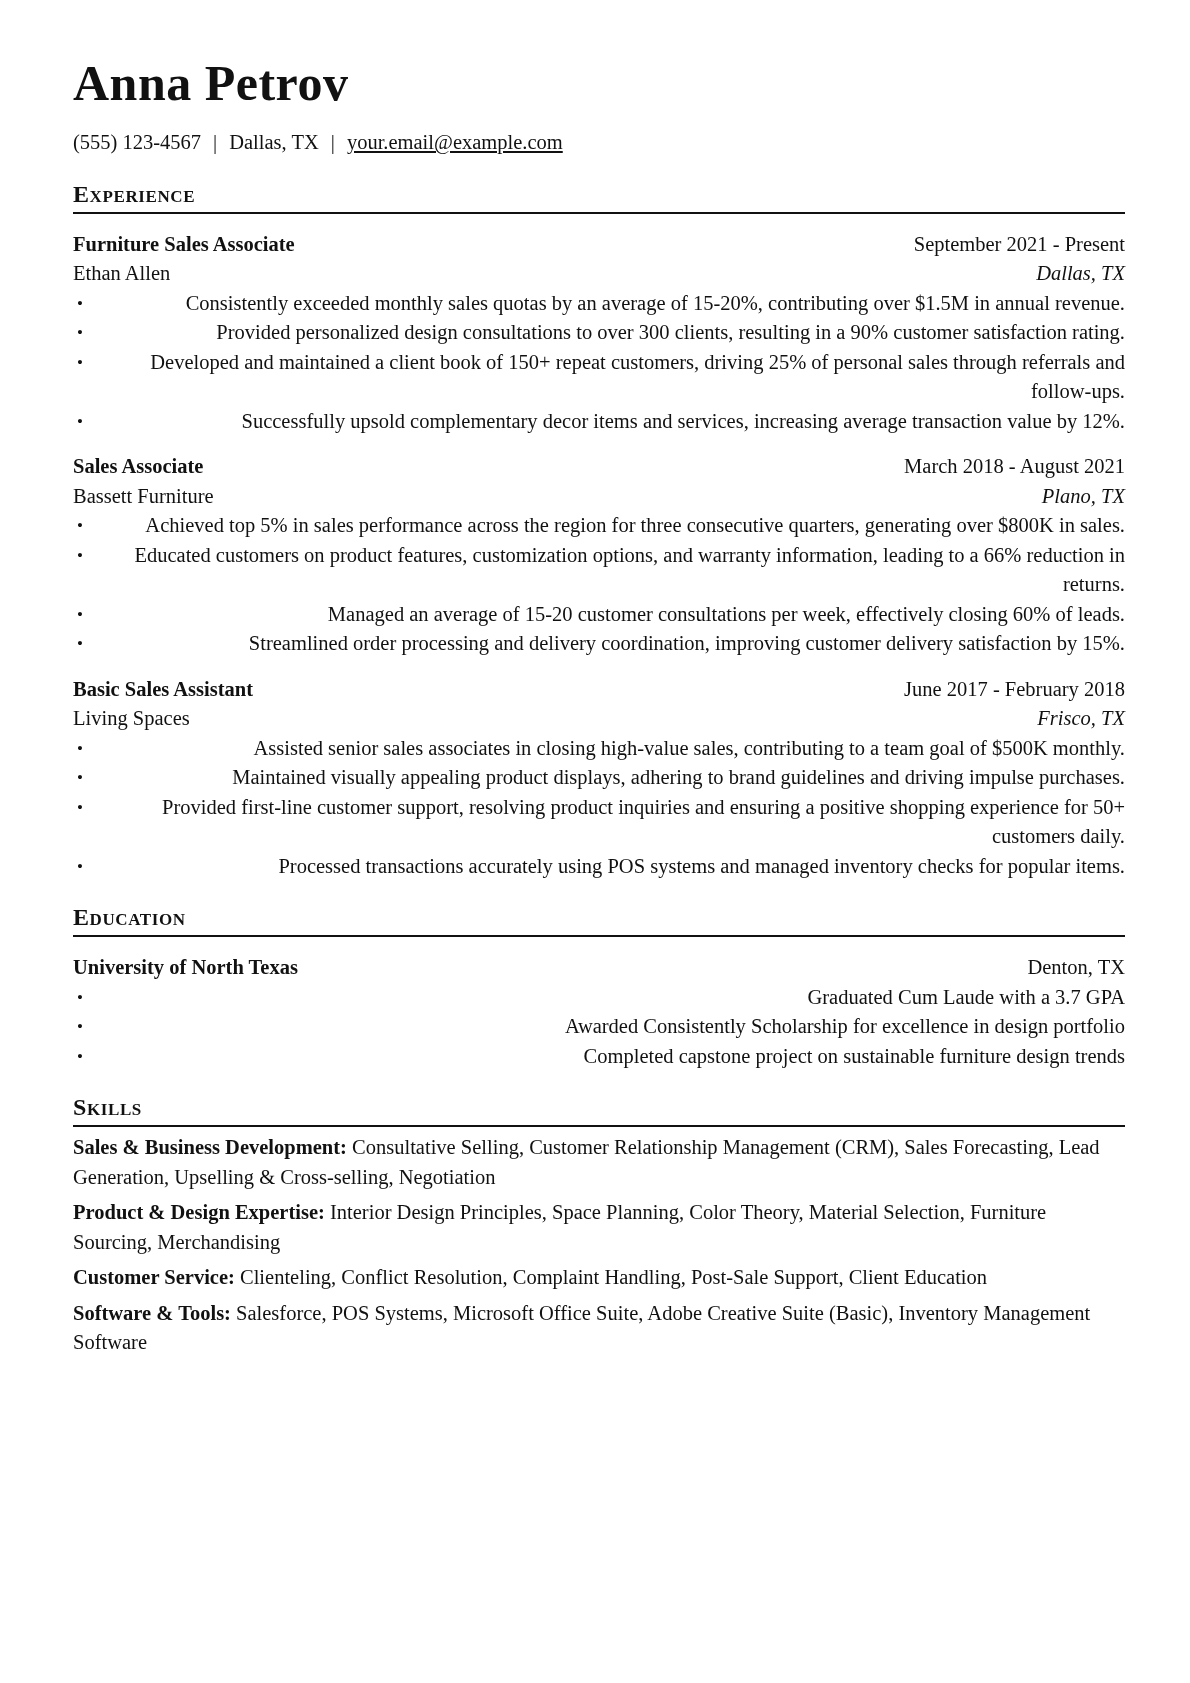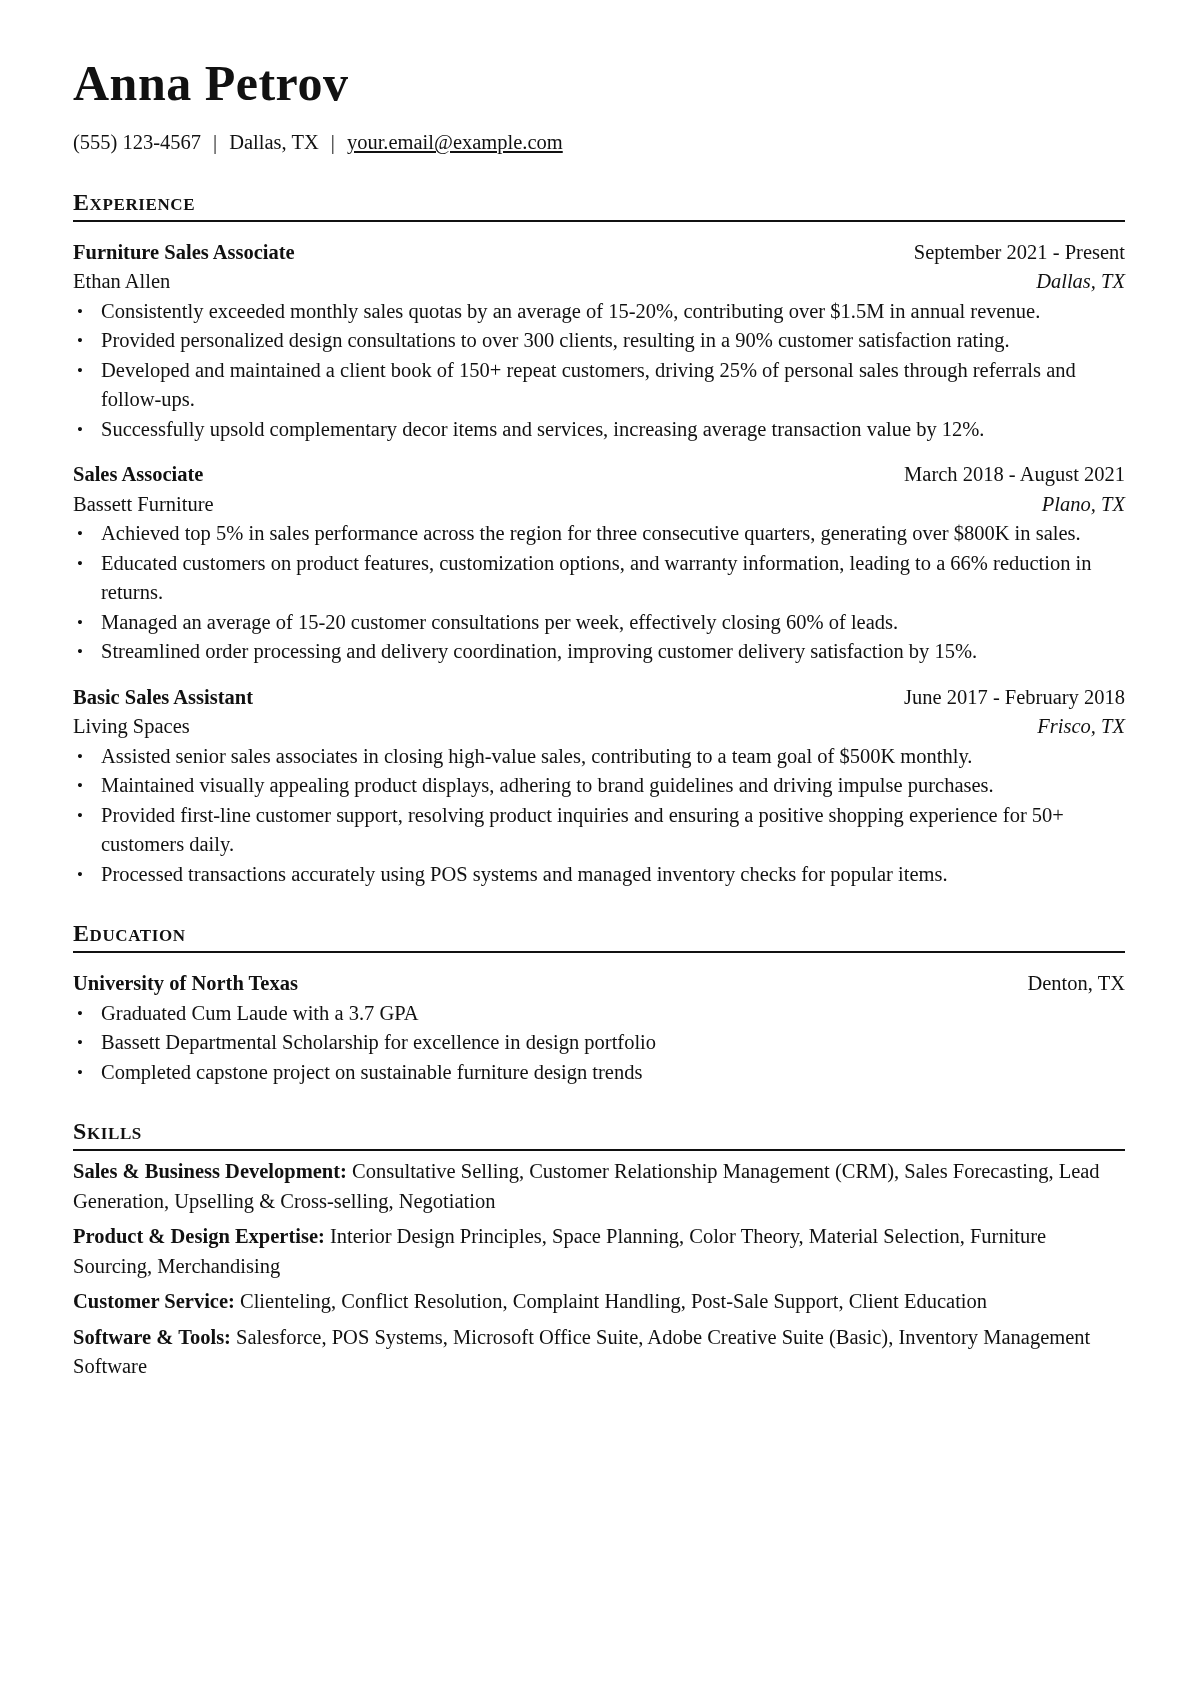--- a/index.html
+++ b/index.html
@@ -2,26 +2,26 @@
 <html><head>
 <meta charset="utf-8">
 <style>
   html, body { margin: 0; padding: 0; background: #ffffff; }
   body { width: 1190px; height: 1683px; position: relative; font-family: "DejaVu Serif", "Liberation Serif", serif; color: #111; }
   .page { position: absolute; left: 73px; top: 58px; width: 1052px; font-family: "Liberation Serif", serif; font-size: 20.5px; line-height: 29.5px; }
   .name { font-size: 50px; font-weight: bold; line-height: 50px; margin: 0; letter-spacing: 0.5px; }
   .contact { margin-top: 20px; font-size: 20.5px; }
   .contact .sep { margin: 0 12px; }
   .contact a { color: #111; text-decoration: underline; }
-  .section-title { font-variant: small-caps; font-weight: bold; font-size: 24px; letter-spacing: 0.6px; margin-top: 28px; padding-bottom: 2px; border-bottom: 2px solid #111; line-height: 32px; }
+  .section-title { font-variant: small-caps; font-weight: bold; font-size: 24px; letter-spacing: 0.6px; margin-top: 20px; padding-bottom: 2px; border-bottom: 2px solid #111; line-height: 32px; }
   .entry { margin-top: 16px; }
   .row { display: flex; justify-content: space-between; }
   .bold { font-weight: bold; }
   .ital { font-style: italic; }
-  ul { margin: 0; padding-left: 28px; list-style: none; }
+  ul { margin: 0; padding-left: 28px; list-style: none; text-align: right; }
   li { position: relative; }
   li::before { content: "•"; position: absolute; left: -24px; font-size: 17px; }
   .skill { margin-top: 6px; }
   .skills-block { margin-top: 6px; }
 </style>
 </head>
 <body>
 
 <div class="page">
   <h1 class="name">Anna Petrov</h1>
@@ -83,21 +83,21 @@
   </div>
 
   <div class="section-title">Education</div>
   <div class="entry">
     <div class="row">
         <span class="bold">University of North Texas</span>
         <span>Denton, TX</span>
       </div>
     <ul>
       <li>Graduated Cum Laude with a 3.7 GPA</li>
-      <li>Bassett Departmental Scholarship for excellence in design portfolio</li>
+      <li>Awarded Consistently Scholarship for excellence in design portfolio</li>
       <li>Completed capstone project on sustainable furniture design trends</li>
     </ul>
   </div>
 
   <div class="section-title">Skills</div>
   <div class="skills-block">
     <div class="skill"><span class="bold">Sales &amp; Business Development:</span> <span>Consultative Selling, Customer Relationship Management (CRM), Sales Forecasting, Lead Generation, Upselling &amp; Cross-selling, Negotiation</span></div>
     <div class="skill"><span class="bold">Product &amp; Design Expertise:</span> <span>Interior Design Principles, Space Planning, Color Theory, Material Selection, Furniture Sourcing, Merchandising</span></div>
     <div class="skill"><span class="bold">Customer Service:</span> <span>Clienteling, Conflict Resolution, Complaint Handling, Post-Sale Support, Client Education</span></div>
     <div class="skill"><span class="bold">Software &amp; Tools:</span> <span>Salesforce, POS Systems, Microsoft Office Suite, Adobe Creative Suite (Basic), Inventory Management Software</span></div>

